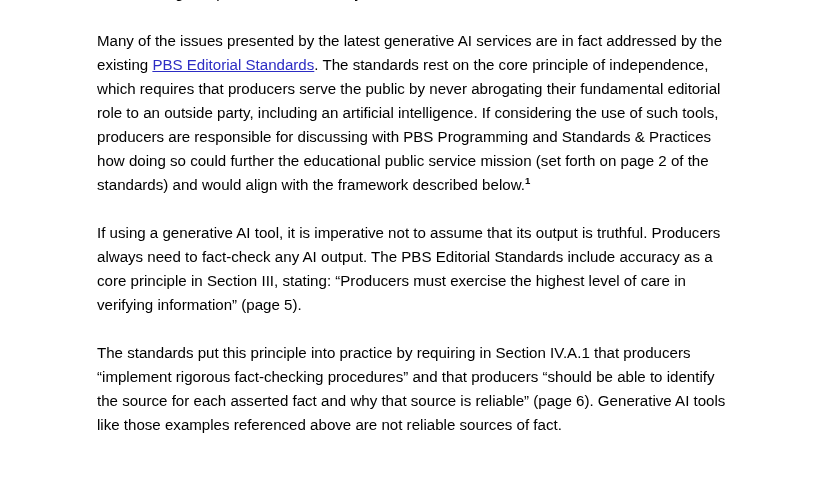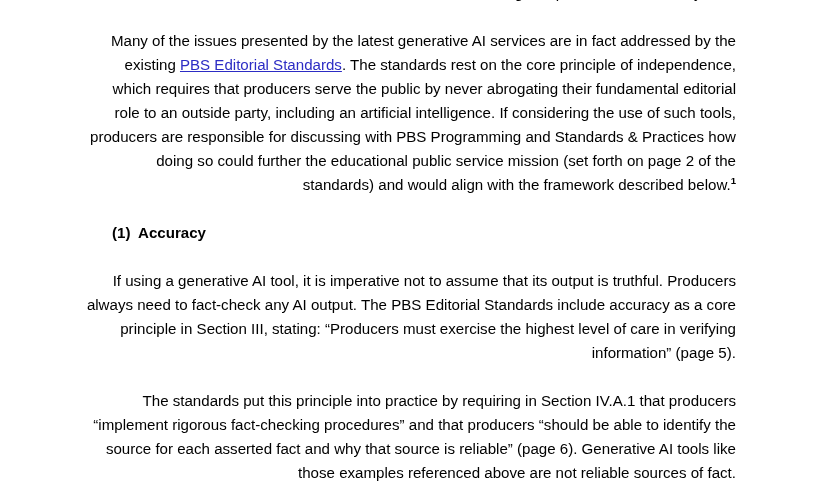--- a/index.html
+++ b/index.html
@@ -25,23 +25,22 @@
     position: absolute;
     left: 85px;
     top: -19px;
     width: 651px;
     font-size: 15.1px;
     line-height: 24px;
     color: #000000;
     text-align: left;
   }
   p.para {
-    margin: 0 0 24px 1px;
+    margin: 0 0 24px 12px;
     padding: 0;
-    text-align: right;
     -webkit-font-smoothing: antialiased;
   }
   p.para:last-child {
     margin-bottom: 0;
   }
   h3.heading {
     margin: 0 0 24px 0;
     padding: 0;
     font-size: 15.1px;
     line-height: 24px;
@@ -75,23 +74,20 @@
   <div id="doc-body">
 
     <p class="para">
       <span>continue to guide producers remarkably well.</span>
     </p>
 
     <p class="para">
       <span>Many of the issues presented by the latest generative AI services are in fact addressed by the existing </span><a class="doclink" href="#">PBS Editorial Standards</a><span>.  The standards rest on the core principle of independence, which requires that producers serve the public by never abrogating their fundamental editorial role to an outside party, including an artificial intelligence.  If considering the use of such tools, producers are responsible for discussing with PBS Programming and Standards &amp; Practices how doing so could further the educational public service mission (set forth on page 2 of the standards) and would align with the framework described below.</span><sup class="fnref">1</sup>
     </p>
 
-    <h3 class="heading">
-      <span class="num">(1)</span><span>Accuracy</span>
-    </h3>
 
     <p class="para">
       <span>If using a generative AI tool, it is imperative not to assume that its output is truthful.  Producers always need to fact-check any AI output.  The PBS Editorial Standards include accuracy as a core principle in Section III, stating: “Producers must exercise the highest level of care in verifying information” (page 5).</span>
     </p>
 
     <p class="para">
       <span>The standards put this principle into practice by requiring in Section IV.A.1 that producers “implement rigorous fact-checking procedures” and that producers “should be able to identify the source for each asserted fact and why that source is reliable” (page 6).  Generative AI tools like those examples referenced above are </span><span class="underline">not</span><span> reliable sources of fact.</span>
     </p>
 
   </div>

